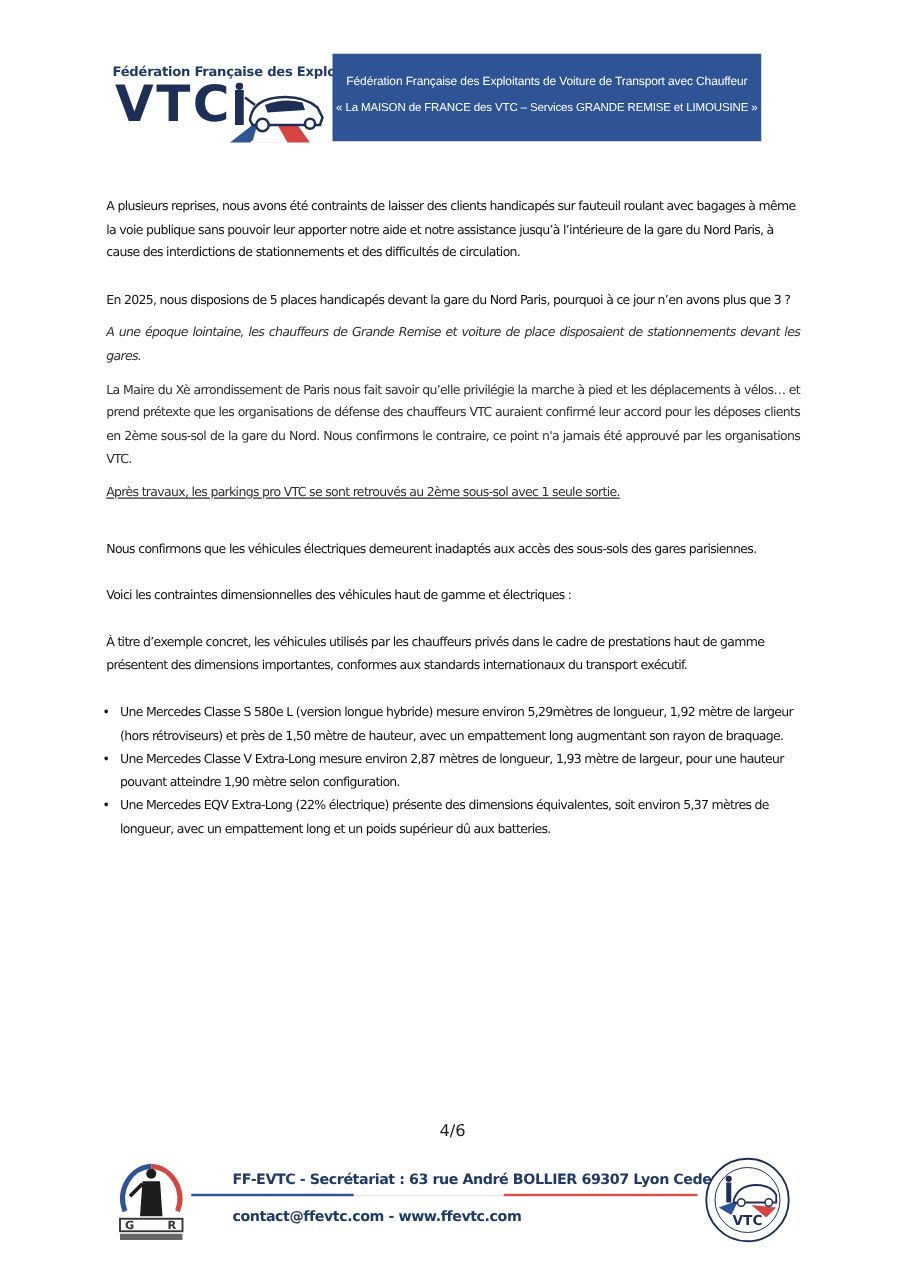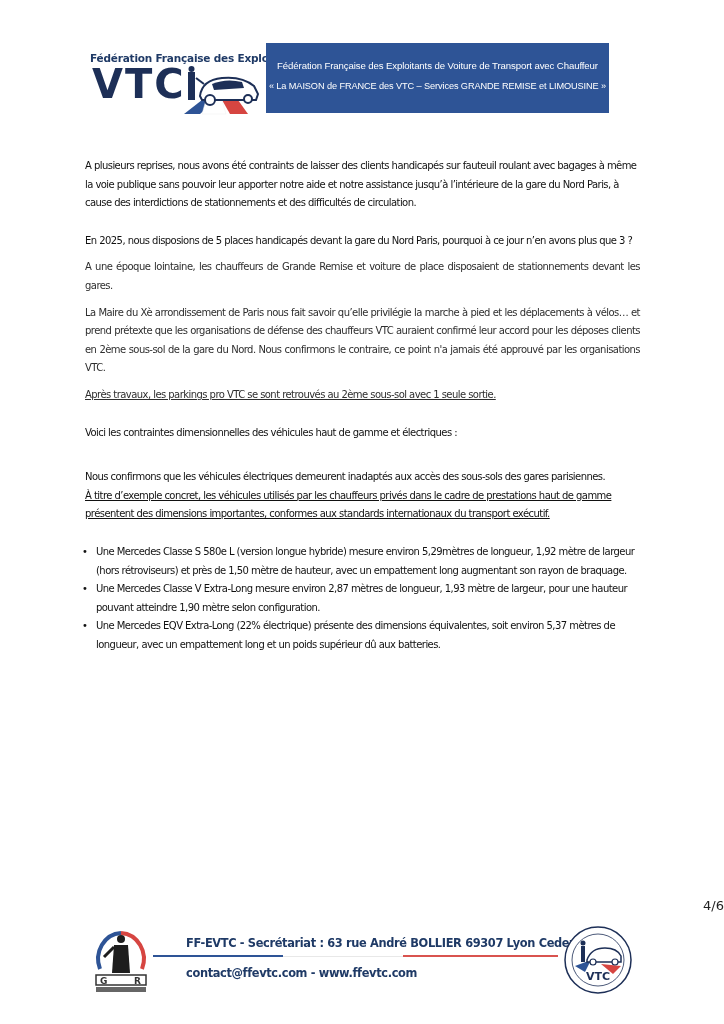--- a/index.html
+++ b/index.html
@@ -29,21 +29,21 @@
             letter-spacing: -0.55px; }
     .p { margin: 0; }
     .p.dark { color: #111; }
     .p.gray { color: #2e2e2e; text-align: justify; }
 
     .bullets { margin: 0; padding: 0; list-style: none; }
     .bullets li { position: relative; padding-left: 14px; }
     .bullets li .dot { position: absolute; left: 0; top: 0; }
 
     
-    .page-number { position: absolute; left: 0; width: 724px; top: 898px; text-align: right;
+    .page-number { position: absolute; left: 0; width: 724px; top: 898px; text-align: center;
                    font-family: "DejaVu Sans", sans-serif; font-size: 13px; color: #222; }
     .footer-addr { position: absolute; left: 186px; top: 936px; width: 356px; text-align: center;
                    font-family: "DejaVu Sans", sans-serif; font-weight: bold; font-size: 11.4px;
                    color: #1f3a66; white-space: nowrap; letter-spacing: -0.35px; }
     .footer-line { position: absolute; top: 955px; height: 2px; }
     .footer-line.blue { left: 153px; width: 130px; background: #2e5496; }
     .footer-line.white { left: 283px; width: 120px; background: #e8e8e8; height: 1px; top: 956px; }
     .footer-line.red { left: 403px; width: 155px; background: #d9534f; }
     .footer-contact { position: absolute; left: 186px; top: 966px; width: 356px; 
                       font-family: "DejaVu Sans", sans-serif; font-weight: bold; font-size: 11.4px;
@@ -74,26 +74,26 @@
   </div>
 
   <div class="banner">
     <div class="l1">Fédération Française des Exploitants de Voiture de Transport avec Chauffeur</div>
     <div class="l2">« La MAISON de FRANCE des VTC – Services GRANDE REMISE et LIMOUSINE »</div>
   </div>
 
   <div class="body">
     <p class="p dark">A plusieurs reprises, nous avons été contraints de laisser des clients handicapés sur fauteuil roulant avec bagages à même la voie publique sans pouvoir leur apporter notre aide et notre assistance jusqu’à l’intérieure de la gare du Nord Paris, à cause des interdictions de stationnements et des difficultés de circulation.</p>
     <p class="p dark" style="margin-top:19px;">En 2025, nous disposions de 5 places handicapés devant la gare du Nord Paris, pourquoi à ce jour n’en avons plus que 3 ?</p>
-    <p class="p gray" style="margin-top:8px;">A une époque lointaine, les chauffeurs de Grande Remise et voiture de place disposaient de stationnements devant les gares.</p>
+    <p class="p gray" style="margin-top:8px;font-style:italic;">A une époque lointaine, les chauffeurs de Grande Remise et voiture de place disposaient de stationnements devant les gares.</p>
     <p class="p gray" style="margin-top:8px;">La Maire du Xè arrondissement de Paris nous fait savoir qu’elle privilégie la marche à pied et les déplacements à vélos… et prend prétexte que les organisations de défense des chauffeurs VTC auraient confirmé leur accord pour les déposes clients en 2ème sous-sol de la gare du Nord. Nous confirmons le contraire, ce point n'a jamais été approuvé par les organisations VTC.</p>
     <p class="p gray" style="margin-top:8px;text-decoration:underline;">Après travaux, les parkings pro VTC se sont retrouvés au 2ème sous-sol avec 1 seule sortie.</p>
+    <p class="p dark" style="margin-top:26px;">Nous confirmons que les véhicules électriques demeurent inadaptés aux accès des sous-sols des gares parisiennes.</p>
     <p class="p dark" style="margin-top:19px;">Voici les contraintes dimensionnelles des véhicules haut de gamme et électriques :</p>
-    <p class="p dark" style="margin-top:26px;">Nous confirmons que les véhicules électriques demeurent inadaptés aux accès des sous-sols des gares parisiennes.</p>
-    <p class="p dark" style="text-decoration:underline;">À titre d’exemple concret, les véhicules utilisés par les chauffeurs privés dans le cadre de prestations haut de gamme présentent des dimensions importantes, conformes aux standards internationaux du transport exécutif.</p>
+    <p class="p dark" style="margin-top:19px;">À titre d’exemple concret, les véhicules utilisés par les chauffeurs privés dans le cadre de prestations haut de gamme présentent des dimensions importantes, conformes aux standards internationaux du transport exécutif.</p>
 
     <ul class="bullets" style="margin-top:19px; margin-left:-3px;">
       <li>
         <span class="dot">•</span>
         <span>Une Mercedes Classe S 580e L (version longue hybride) mesure environ 5,29mètres de longueur, 1,92 mètre de largeur (hors rétroviseurs) et près de 1,50 mètre de hauteur, avec un empattement long augmentant son rayon de braquage.</span>
       </li>
       <li>
         <span class="dot">•</span>
         <span>Une Mercedes Classe V Extra-Long mesure environ 2,87 mètres de longueur, 1,93 mètre de largeur, pour une hauteur pouvant atteindre 1,90 mètre selon configuration.</span>
       </li>

